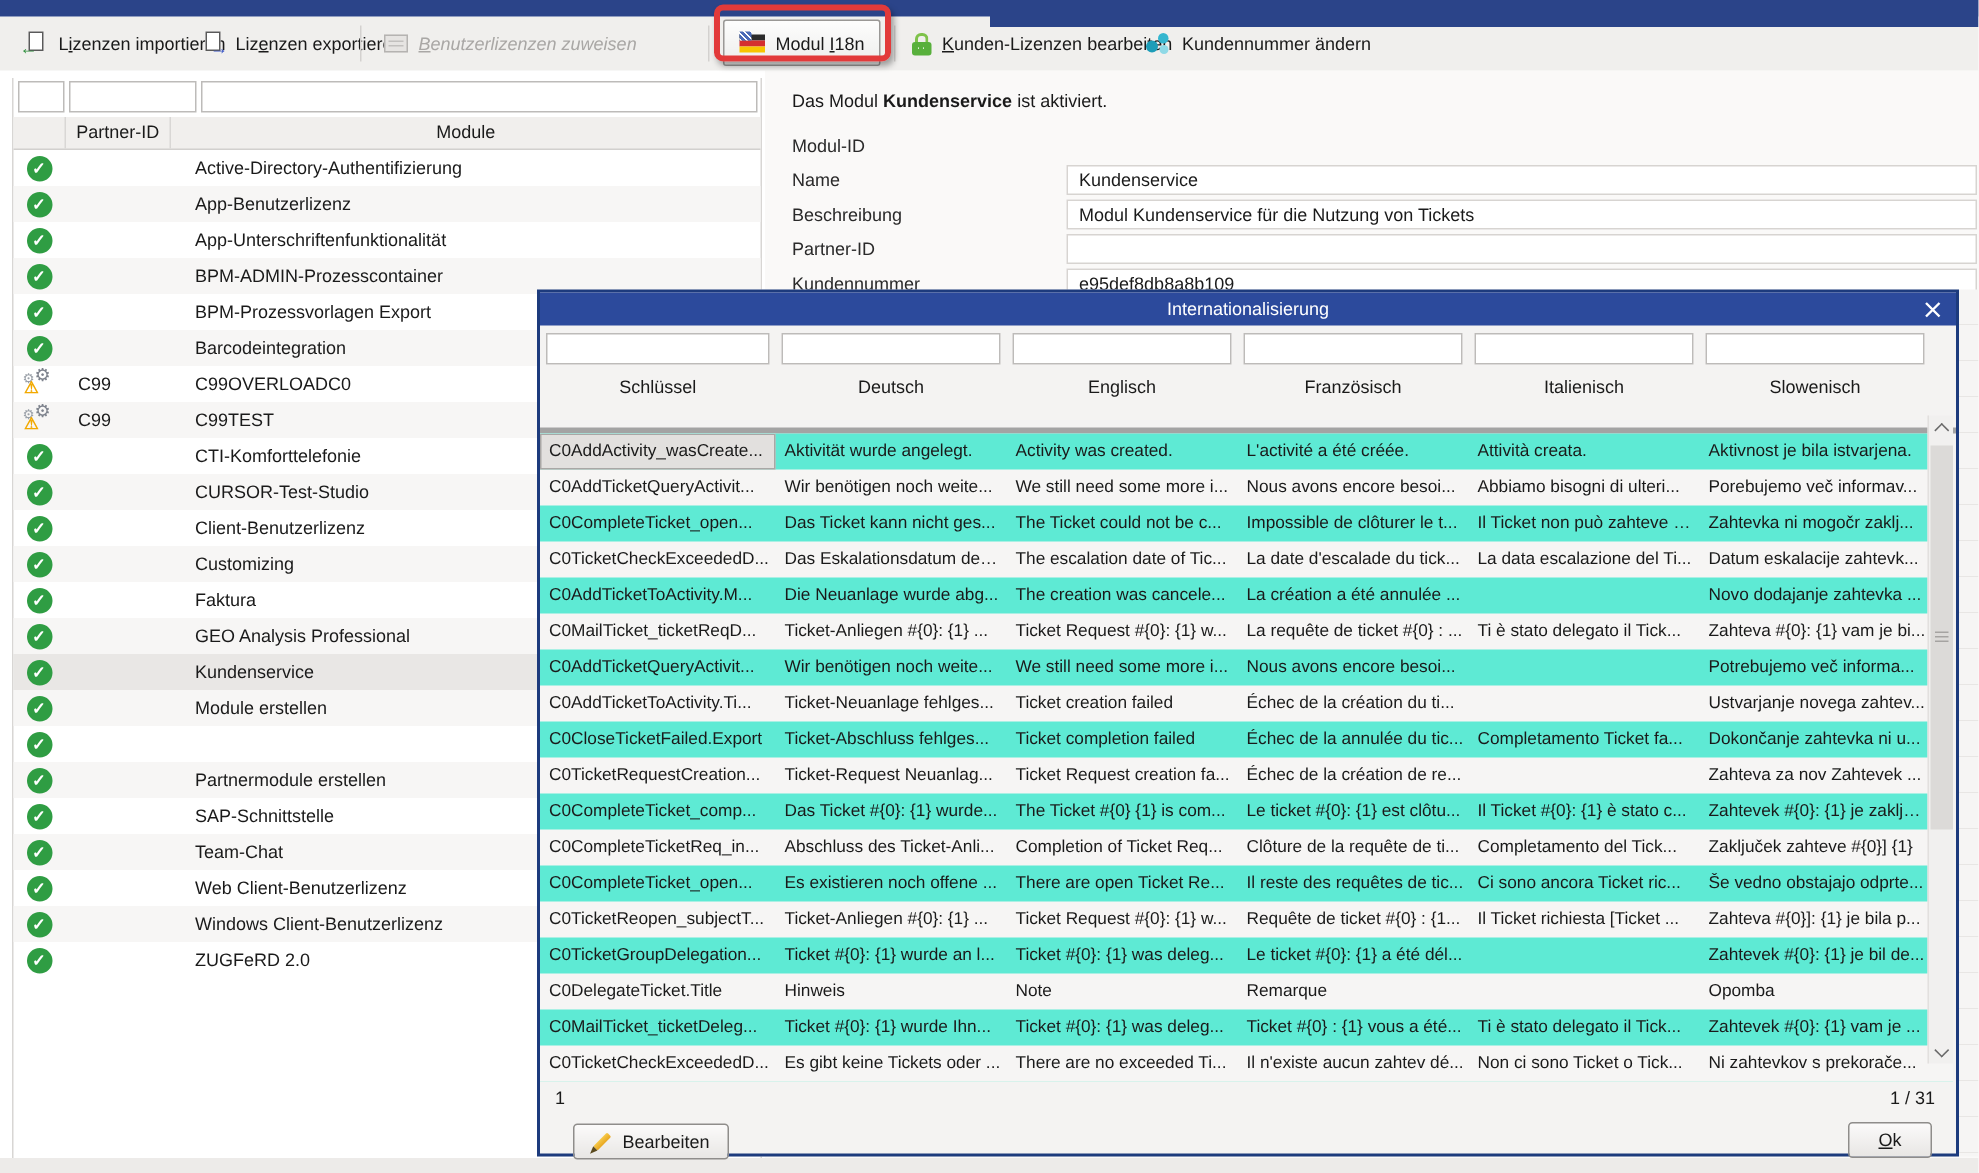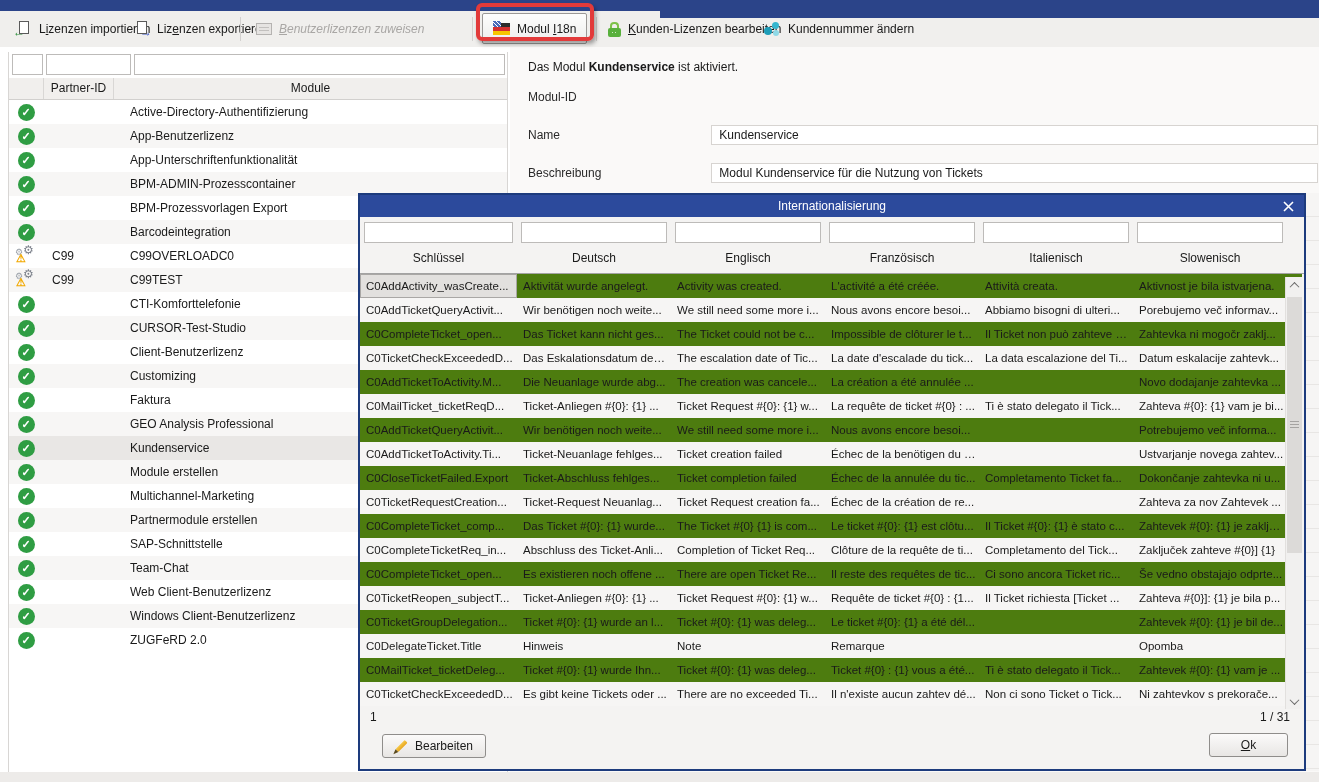--- a/index.html
+++ b/index.html
@@ -68,60 +68,60 @@
          display:flex; align-items:center; justify-content:center; }
   .gw { position:relative; width:22px; height:19px; }
   .gw .g1 { position:absolute; left:8px; top:-4px; font-size:12px; color:#7d828c; }
   .gw .g2 { position:absolute; left:0;  top:0;   font-size:9px;  color:#9aa0a8; }
   .gw .wn { position:absolute; left:1px; top:5px; font-size:11px; color:#f2a900; font-weight:bold; }
 
   
   .detail { position:absolute; left:510px; top:47px; width:809px; height:725px; background:#faf9f8; z-index:1; }
   .detail-msg { position:absolute; left:18px; top:13px; }
   .fields { position:absolute; left:18px; top:40px; width:790px; }
-  .fld-row { display:flex; height:20px; margin-bottom:18px; align-items:center; }
+  .fld-row { display:flex; height:20px; margin-bottom:3px; align-items:center; }
   .fld-label { width:185px; color:#2a2a2a; }
   .fld-value { width:612px; height:20px; background:#fff; border:1px solid #d7d4d1; padding:2px 0 0 7px; white-space:nowrap; overflow:hidden; }
   .right-stripes { position:absolute; left:1306px; top:193px; width:13px; height:578px;
                    background:repeating-linear-gradient(#f6f5f4 0 23px, #e8e6e4 23px 24px); z-index:2; }
   .bottom-strip { position:absolute; left:0; top:772px; width:1319px; height:10px; background:#edebe9; z-index:3; }
 
   
   .dialog { position:absolute; left:358px; top:193px; width:948px; height:578px; background:#f4f3f2;
             border:2px solid #1d3b7d; z-index:30; }
   .dlg-title { height:22px; background:#2c4a9c; color:#fff; text-align:center; line-height:22px; position:relative; }
   .dlg-close { position:absolute; right:4px; top:0; width:24px; height:22px; display:flex; align-items:center; justify-content:center; cursor:pointer; }
-  .dlg-head { position:relative; height:57px; border-bottom:1px solid #a3a3a3; }
+  .dlg-head { position:relative; height:72px; border-bottom:4px solid #a3a3a3; }
   .dlg-cols { display:flex; padding-right:17px; height:100%; }
   .dlg-col { position:relative; }
   .c-key { width:157px; } .c-de { width:154px; } .c-en { width:154px; } .c-fr { width:154px; } .c-it { width:154px; } .c-sl { width:154px; }
   .dlg-col input { position:absolute; left:4px; right:4px; top:5px; width:calc(100% - 8px); height:21px; border:1px solid #bdbbb9; background:#fff; font:inherit; padding:0 4px; }
   .dlg-col-label { position:absolute; left:0; right:0; top:34px; text-align:center; }
-  .dlg-rows { position:relative; margin-right:2px; height:432px; background:#4d7c0f; overflow:hidden; }
+  .dlg-rows { position:relative; margin-right:2px; height:432px; background:#5eead4; overflow:hidden; }
   .dlg-row { display:flex; height:24px; align-items:center; }
   .dlg-row:nth-of-type(even) { background:#f6f5f4; }
   .cell { height:24px; line-height:24px; padding:0 3px 0 6px; white-space:nowrap; overflow:hidden; text-overflow:ellipsis; font-size:11.5px; }
   .dlg-row:nth-of-type(1) .c-key { background:#e2e0de; box-shadow:inset 0 0 0 1px #a9a7a5; }
   .dlg-scroll { position:absolute; right:2px; top:82px; width:17px; height:432px; background:#f1f0ef; border-left:1px solid #e2e0de; z-index:31; }
   .sc-btn { position:absolute; left:0; width:17px; height:16px; display:flex; align-items:center; justify-content:center; }
   .sc-up { top:0; } .sc-down { bottom:0; }
   .chev { display:block; width:7px; height:7px; border-left:1px solid #6a6a6a; border-top:1px solid #6a6a6a; }
   .chev.up { transform:rotate(45deg) translate(1px,1px); }
   .chev.down { transform:rotate(225deg) translate(1px,1px); }
   .sc-thumb { position:absolute; left:1px; top:20px; width:15px; height:256px; background:#dcdad8; }
   .sc-grip { position:absolute; left:3px; top:124px; width:9px; }
   .sc-grip i { display:block; height:1px; background:#a5a3a1; margin-bottom:2px; }
   .dlg-status { position:relative; height:22px; line-height:22px; background:#f4f3f2; }
   .st-left { position:absolute; left:10px; }
   .st-right { position:absolute; right:14px; }
   .dlg-buttons { position:relative; height:40px; }
   .btn { position:absolute; display:flex; align-items:center; gap:7px; height:24px; padding:0 12px;
          border:1px solid #8f8d8b; border-radius:3px; background:linear-gradient(#fbfafa,#e8e6e4); cursor:pointer; }
   .btn-edit { left:22px; top:6px; }
-  .btn-ok { right:16px; top:5px; width:79px; justify-content:center; }
+  .btn-ok { right:16px; top:5px; width:56px; justify-content:center; }
   .pencil { position:relative; width:13px; height:4px; background:linear-gradient(#f6c94a,#e8a61f); transform:rotate(-45deg); border-radius:1px; }
   .pencil:after { content:""; position:absolute; left:-5px; top:0; border-top:2px solid transparent; border-bottom:2px solid transparent; border-right:5px solid #5b4a1e; }
 </style>
 </head>
 <body>
 
 <div class="navy-left"></div>
 <div class="navy-right"></div>
 
 <div class="toolbar">
@@ -371,21 +371,20 @@
         <div class="mc-partner"></div>
         <div class="mc-module">Module erstellen</div>
       </div>
 
       <div class="mod-row">
         <div class="mc-icon">
           <span class="chk">✓</span>
 
         </div>
         <div class="mc-partner"></div>
-        <div class="mc-module">Multichannel-Marketing</div>
       </div>
 
       <div class="mod-row">
         <div class="mc-icon">
           <span class="chk">✓</span>
 
         </div>
         <div class="mc-partner"></div>
         <div class="mc-module">Partnermodule erstellen</div>
       </div>
@@ -544,21 +543,21 @@
         <div class="cell c-en">We still need some more i...</div>
         <div class="cell c-fr">Nous avons encore besoi...</div>
         <div class="cell c-it"></div>
         <div class="cell c-sl">Potrebujemo več informa...</div>
       </div>
 
       <div class="dlg-row">
         <div class="cell c-key">C0AddTicketToActivity.Ti...</div>
         <div class="cell c-de">Ticket-Neuanlage fehlges...</div>
         <div class="cell c-en">Ticket creation failed</div>
-        <div class="cell c-fr">Échec de la benötigen du ti...</div>
+        <div class="cell c-fr">Échec de la création du ti...</div>
         <div class="cell c-it"></div>
         <div class="cell c-sl">Ustvarjanje novega zahtev...</div>
       </div>
 
       <div class="dlg-row">
         <div class="cell c-key">C0CloseTicketFailed.Export</div>
         <div class="cell c-de">Ticket-Abschluss fehlges...</div>
         <div class="cell c-en">Ticket completion failed</div>
         <div class="cell c-fr">Échec de la annulée du tic...</div>
         <div class="cell c-it">Completamento Ticket fa...</div>

